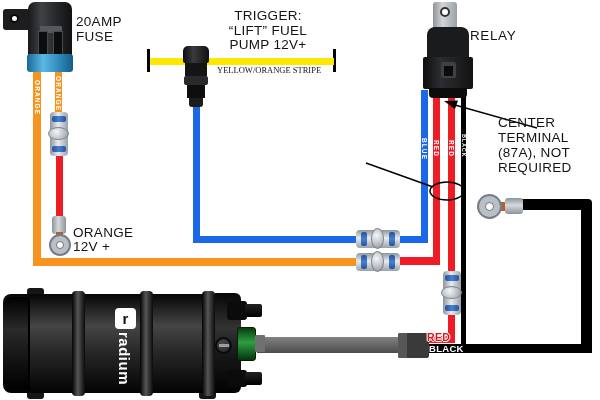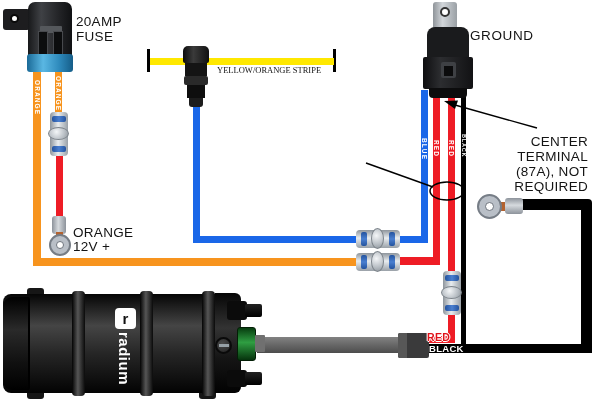--- a/index.html
+++ b/index.html
@@ -139,21 +139,21 @@
   #overlay{left:0;top:0;width:600px;height:400px;z-index:5;pointer-events:none;}
 
   
   .lbl{z-index:6;color:#141414;font:400 13.5px/15px "Liberation Sans",sans-serif;
        white-space:pre-line;letter-spacing:0.3px;}
   #lbl-fuse{left:76px;top:14px;}
   #lbl-trigger{left:203px;top:9px;width:130px;text-align:center;line-height:14.5px;}
   #lbl-stripe{left:217px;top:66px;font-size:8.5px;line-height:9px;letter-spacing:0;font-family:Liberation Serif, serif;}
   #lbl-relay{left:470px;top:28px;letter-spacing:0.6px;}
   #lbl-note{left:214px;top:136px;}
-  #lbl-center{left:498px;top:134px;width:90px;text-align:right;}
+  #lbl-center{left:498px;top:115px;width:90px;text-align:left;}
   #lbl-chassis{left:484px;top:220px;}
   #lbl-battery{left:73px;top:226px;line-height:14px;}
   #lbl-pump-red{left:427px;top:332px;font:700 10.5px/11px "Liberation Sans",sans-serif;color:#e01219;
       text-shadow:-1px 0 #fff,1px 0 #fff,0 -1px #fff,0 1px #fff;}
   #lbl-pump-black{left:429px;top:344px;font:700 9.5px/10px "Liberation Sans",sans-serif;color:#fff;}
 
   
   .wlabel{z-index:4;writing-mode:vertical-rl;color:#fff;font:700 6.5px/8px "Liberation Sans",sans-serif;
           letter-spacing:1.1px;}
   #wl-orange-l{left:33px;top:80px;}
@@ -268,22 +268,25 @@
 
   <svg id="overlay" viewBox="0 0 600 400">
     <line x1="366" y1="163" x2="433" y2="187" stroke="#000" stroke-width="1.4"></line>
     <ellipse cx="447" cy="191" rx="17" ry="9" fill="none" stroke="#000" stroke-width="1.5"></ellipse>
     <line x1="537" y1="128" x2="455" y2="105" stroke="#000" stroke-width="1.4"></line>
     <polygon points="444,101 458,100.5 455,109" fill="#000"></polygon>
   </svg>
 
   <div class="lbl" id="lbl-fuse">20AMP
 FUSE</div>
+  <div class="lbl" id="lbl-trigger">TRIGGER:
+“LIFT” FUEL
+PUMP 12V+</div>
   <div class="lbl" id="lbl-stripe">YELLOW/ORANGE STRIPE</div>
-  <div class="lbl" id="lbl-relay">GROUND</div>
+  <div class="lbl" id="lbl-relay">RELAY</div>
   <div class="lbl" id="lbl-center">CENTER
 TERMINAL
 (87A), NOT
 REQUIRED</div>
   <div class="lbl" id="lbl-battery">ORANGE
 12V +</div>
   <div class="lbl" id="lbl-pump-red">RED</div>
   <div class="lbl" id="lbl-pump-black">BLACK</div>
 
   <div class="wlabel" id="wl-orange-l">ORANGE</div>

